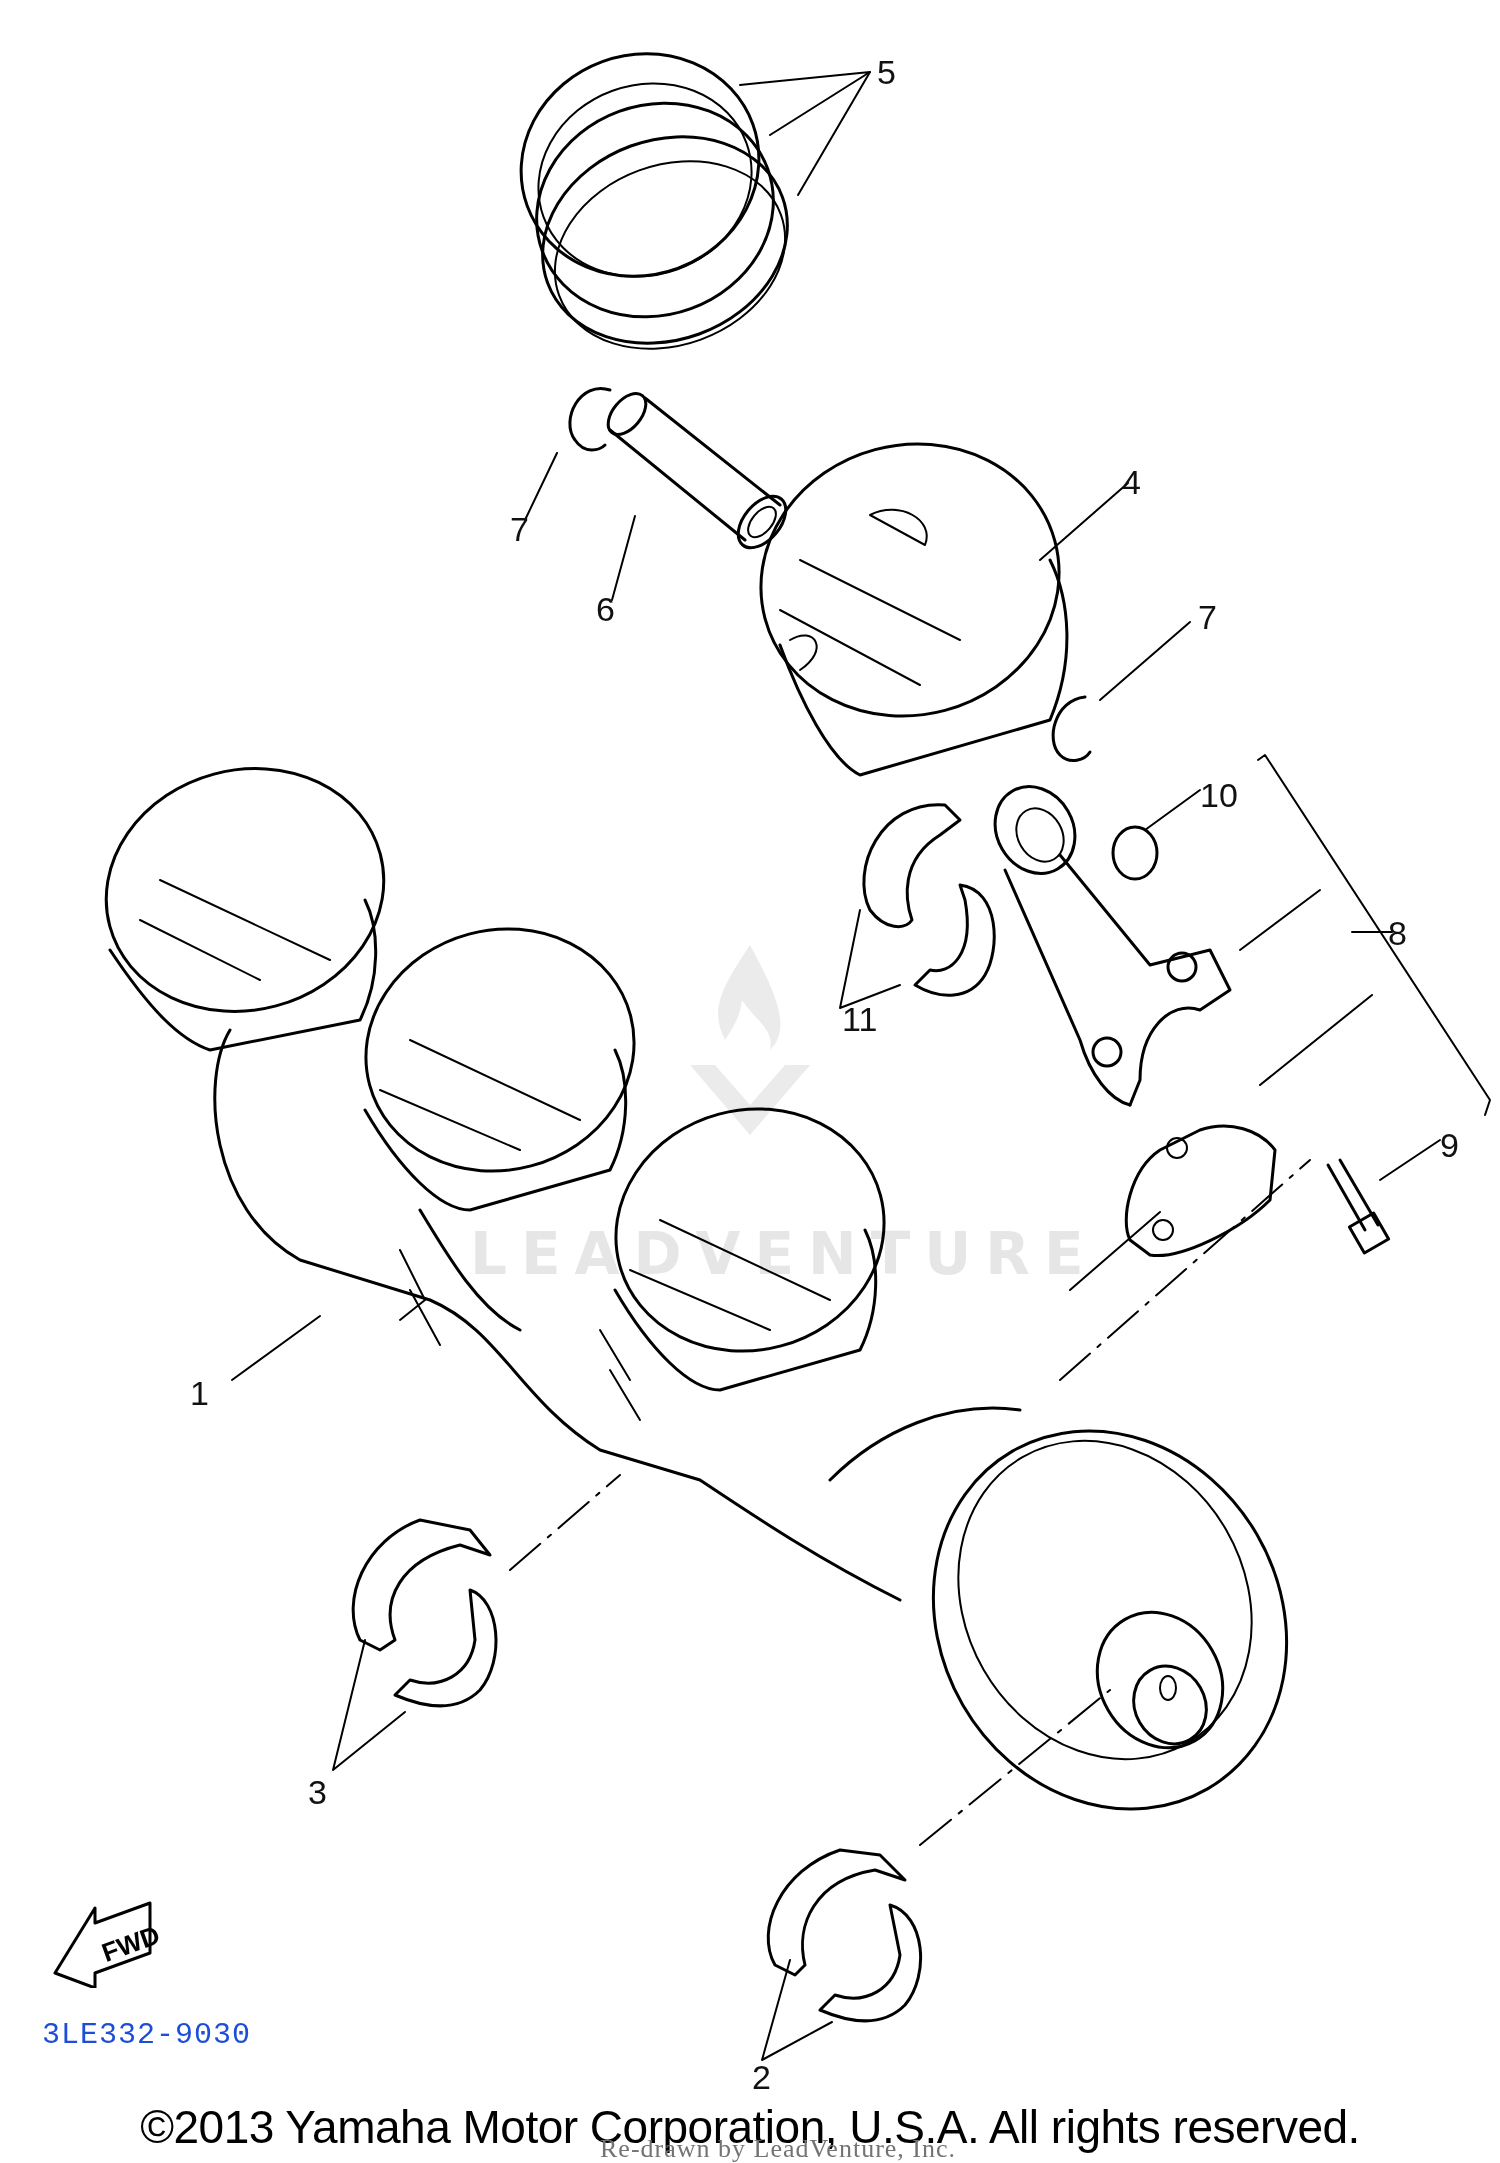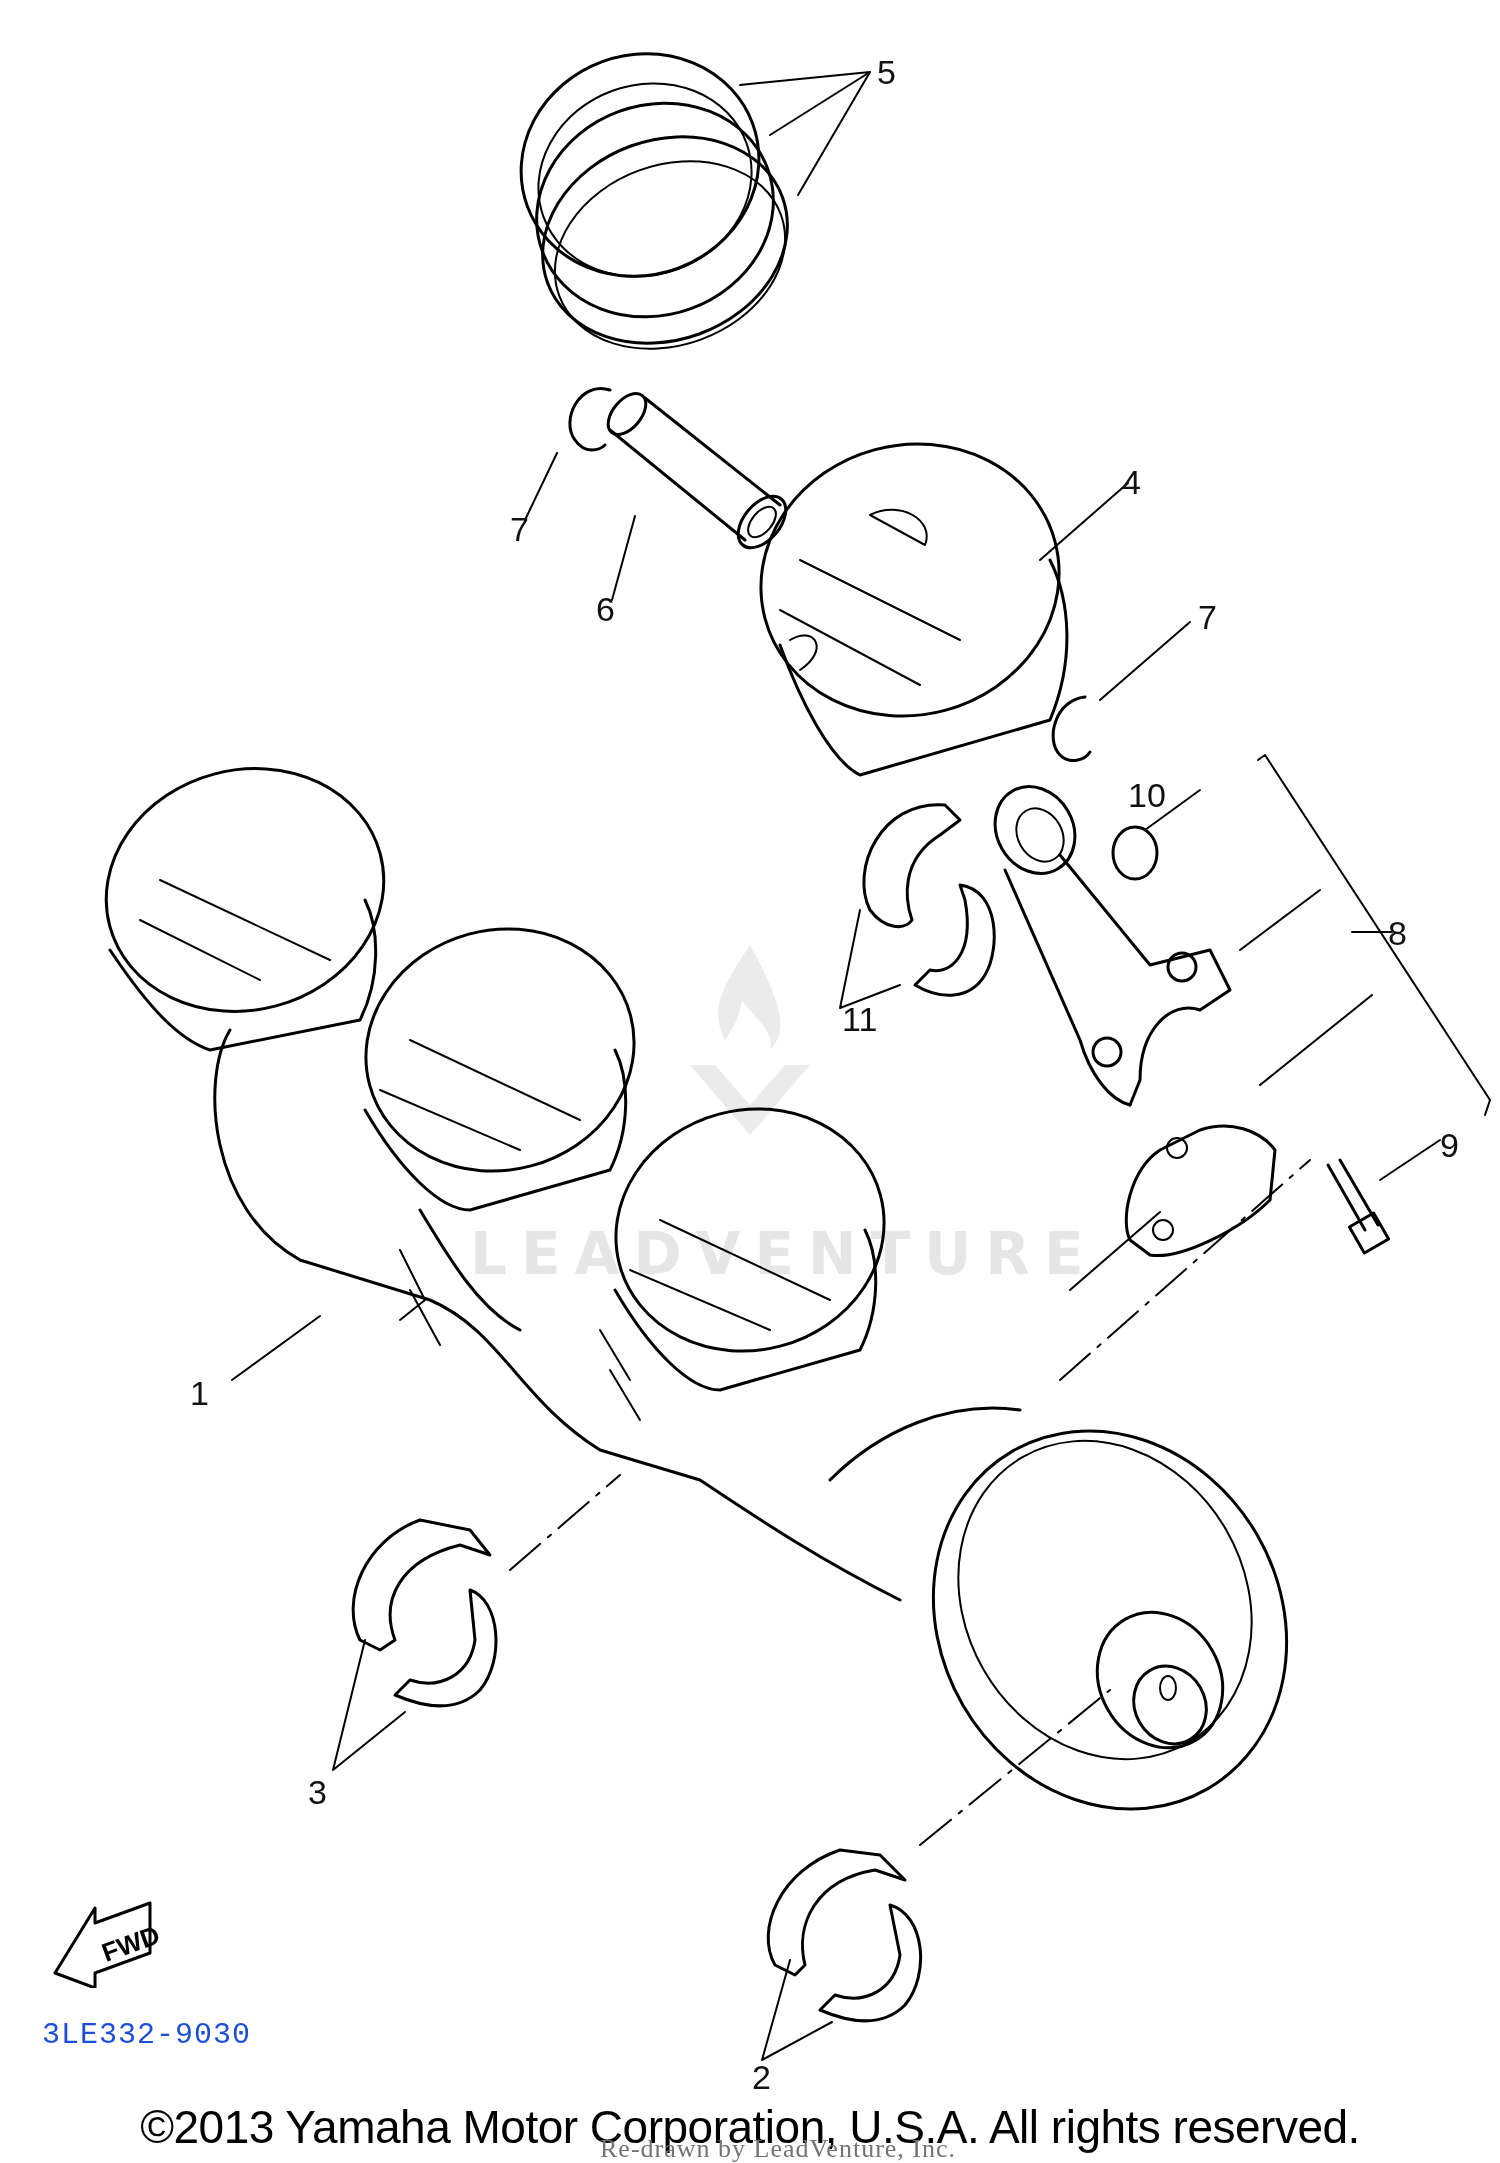--- a/index.html
+++ b/index.html
@@ -146,19 +146,19 @@
   <div class="callout" style="left:190px;top:1376px;">1</div>
   <div class="callout" style="left:752px;top:2060px;">2</div>
   <div class="callout" style="left:308px;top:1775px;">3</div>
   <div class="callout" style="left:1122px;top:465px;">4</div>
   <div class="callout" style="left:877px;top:55px;">5</div>
   <div class="callout" style="left:596px;top:592px;">6</div>
   <div class="callout" style="left:510px;top:512px;">7</div>
   <div class="callout" style="left:1198px;top:600px;">7</div>
   <div class="callout" style="left:1388px;top:916px;">8</div>
   <div class="callout" style="left:1440px;top:1128px;">9</div>
-  <div class="callout" style="left:1128px;top:778px;">10</div>
+  <div class="callout" style="left:1200px;top:778px;">10</div>
   <div class="callout" style="left:826px;top:1002px;margin-left:16px;">11</div>
 
   <div class="part-code">3LE332-9030</div>
   <div class="copyright">©2013 Yamaha Motor Corporation, U.S.A. All rights reserved.</div>
   <div class="credit">Re-drawn by LeadVenture, Inc.</div>
 </div>
 
 </body></html>

